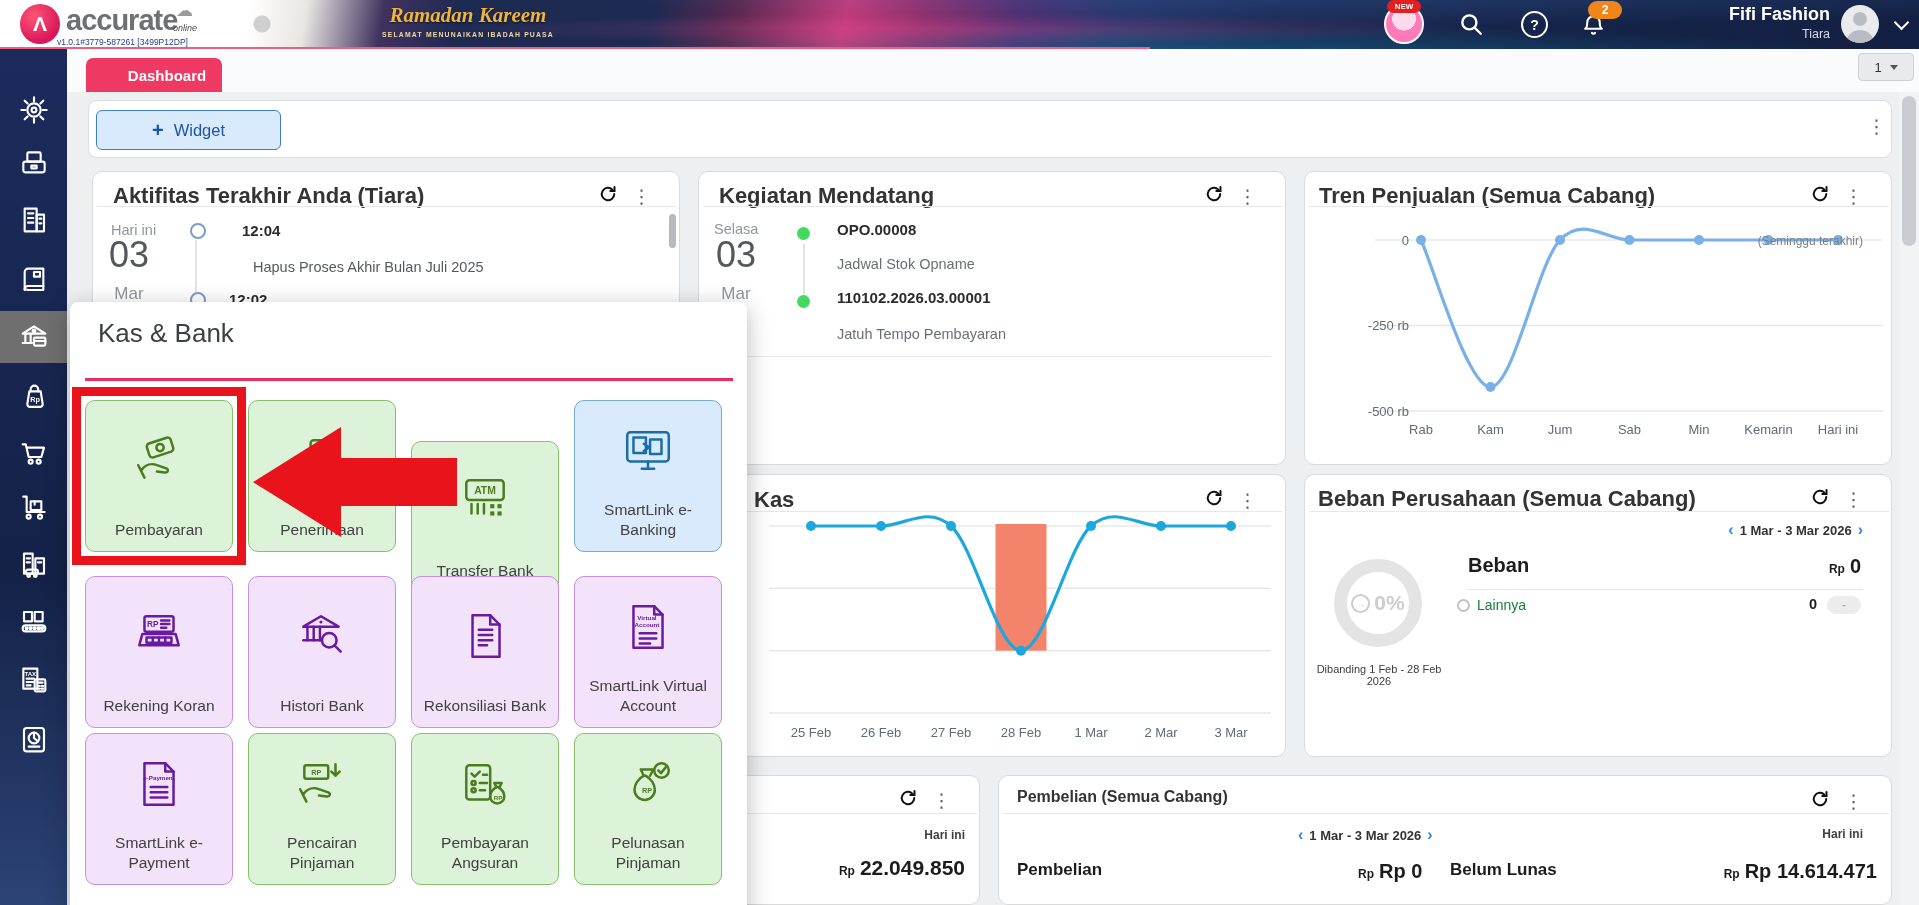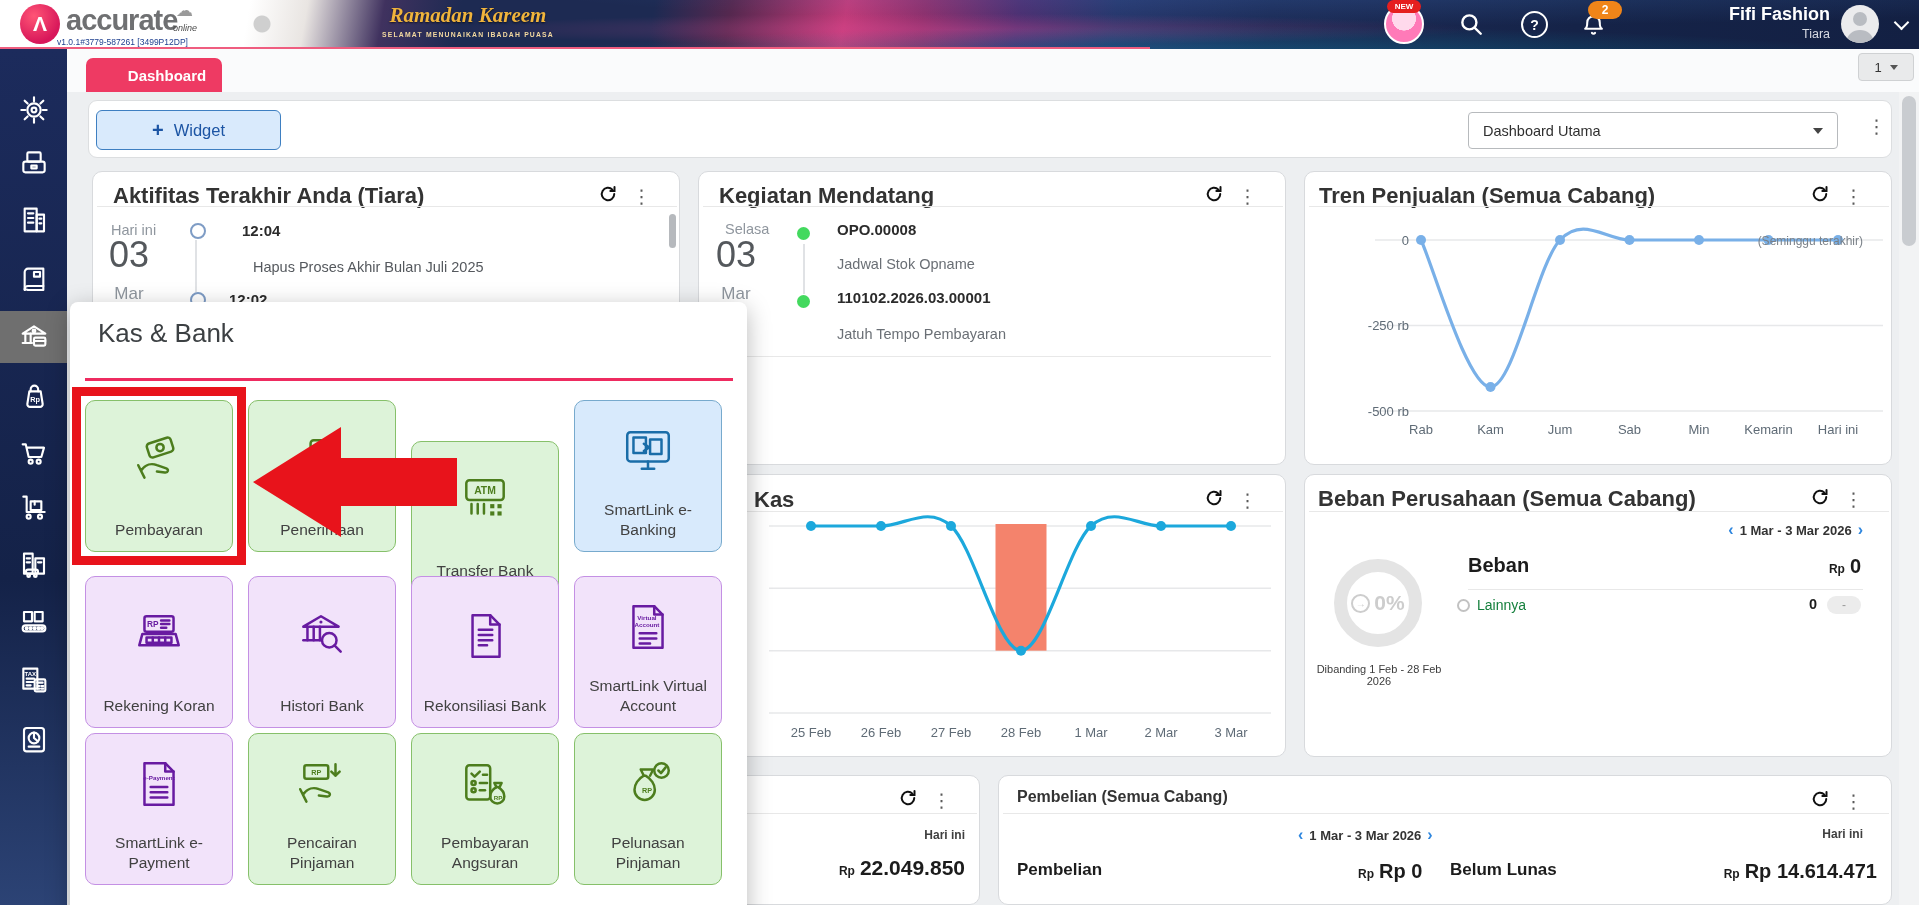--- a/index.html
+++ b/index.html
@@ -250,24 +250,20 @@
     <span class="tri-down"></span>
   </div>
   <div class="abs scroll-track"></div>
   <div class="abs scroll-thumb"></div>
 
   <div class="abs toolbar">
     <div class="abs widget-btn">
       <span class="widget-plus">+</span>
       <span class="widget-label">Widget</span>
     </div>
-    <div class="abs dash-select">
-      <span>Dashboard Utama</span>
-      <span class="sel-tri"></span>
-    </div>
     <div class="abs kebab tb-kebab">⋮</div>
   </div>
 
   <div class="abs panel" style="left:92px;top:171px;width:588px;height:294px;">
     <div class="abs ptitle" style="left:20px;top:11px;">Aktifitas Terakhir Anda (Tiara)</div>
     <div class="abs pacts" style="right:28px;top:12px;">
         <span><svg viewBox="0 0 24 24" fill="none" stroke="#111" stroke-width="2.4" stroke-linecap="round">
             <path d="M19.5 12a7.5 7.5 0 1 1-2.2-5.3"></path>
             <path d="M19.8 3.5v5h-5"></path>
           </svg></span>
@@ -289,21 +285,21 @@
   <div class="abs panel" style="left:698px;top:171px;width:588px;height:294px;">
     <div class="abs ptitle" style="left:20px;top:11px;">Kegiatan Mendatang</div>
     <div class="abs pacts" style="right:28px;top:12px;">
         <span><svg viewBox="0 0 24 24" fill="none" stroke="#111" stroke-width="2.4" stroke-linecap="round">
             <path d="M19.5 12a7.5 7.5 0 1 1-2.2-5.3"></path>
             <path d="M19.8 3.5v5h-5"></path>
           </svg></span>
         <span class="kebab">⋮</span>
       </div>
     <div class="abs pdiv" style="left:4px;top:34px;width:580px;"></div>
-    <div class="abs gray" style="left:26px;top:49px;font-size:14.5px;">Selasa</div>
+    <div class="abs gray" style="left:15px;top:49px;font-size:14.5px;">Selasa</div>
     <div class="abs daynum" style="left:13px;top:62px;width:48px;text-align:center;">03</div>
     <div class="abs daymon" style="left:13px;top:112px;width:48px;text-align:center;">Mar</div>
     <div class="abs gdot" style="left:98px;top:55px;"></div>
     <div class="abs vline" style="left:104px;top:72px;height:50px;"></div>
     <div class="abs gdot" style="left:98px;top:123px;"></div>
     <div class="abs time" style="left:138px;top:49px;">OPO.00008</div>
     <div class="abs desc" style="left:138px;top:84px;">Jadwal Stok Opname</div>
     <div class="abs time" style="left:138px;top:117px;">110102.2026.03.00001</div>
     <div class="abs desc" style="left:138px;top:154px;">Jatuh Tempo Pembayaran</div>
     <div class="abs pdiv" style="left:22px;top:184px;width:550px;"></div>

